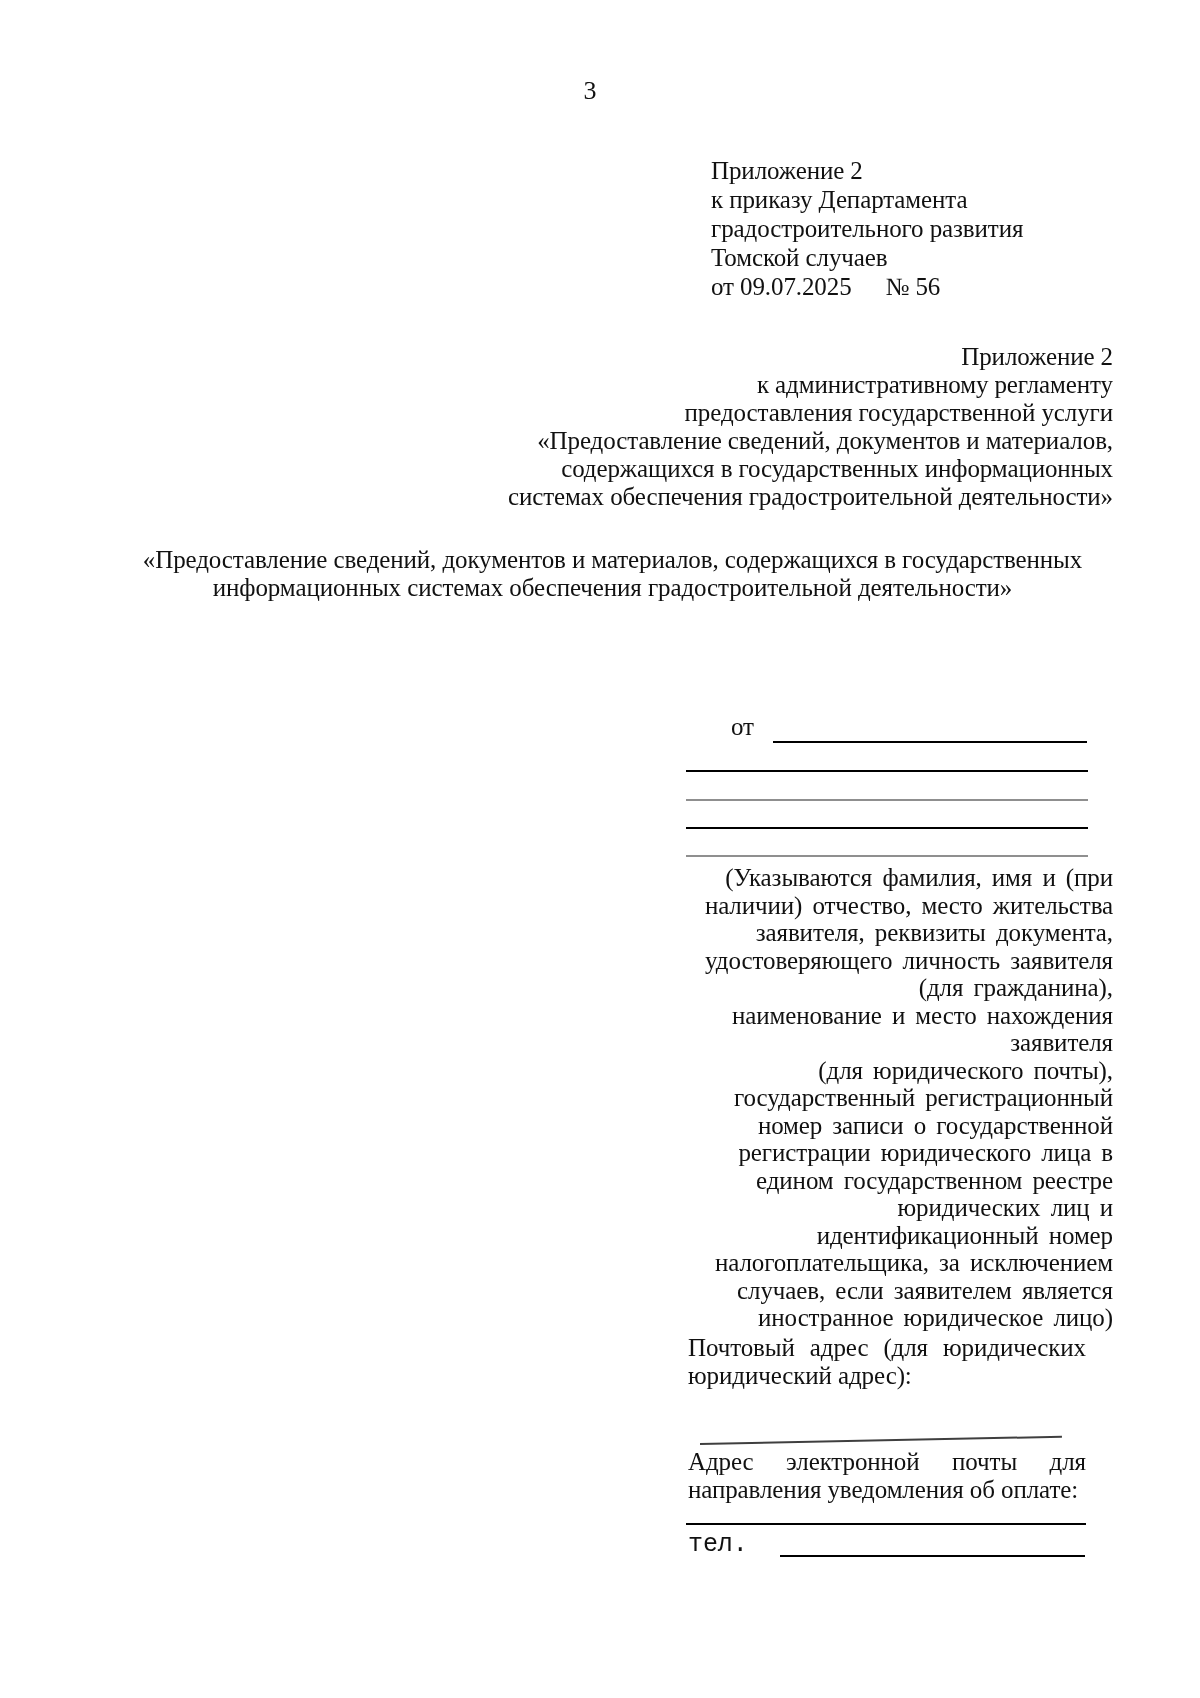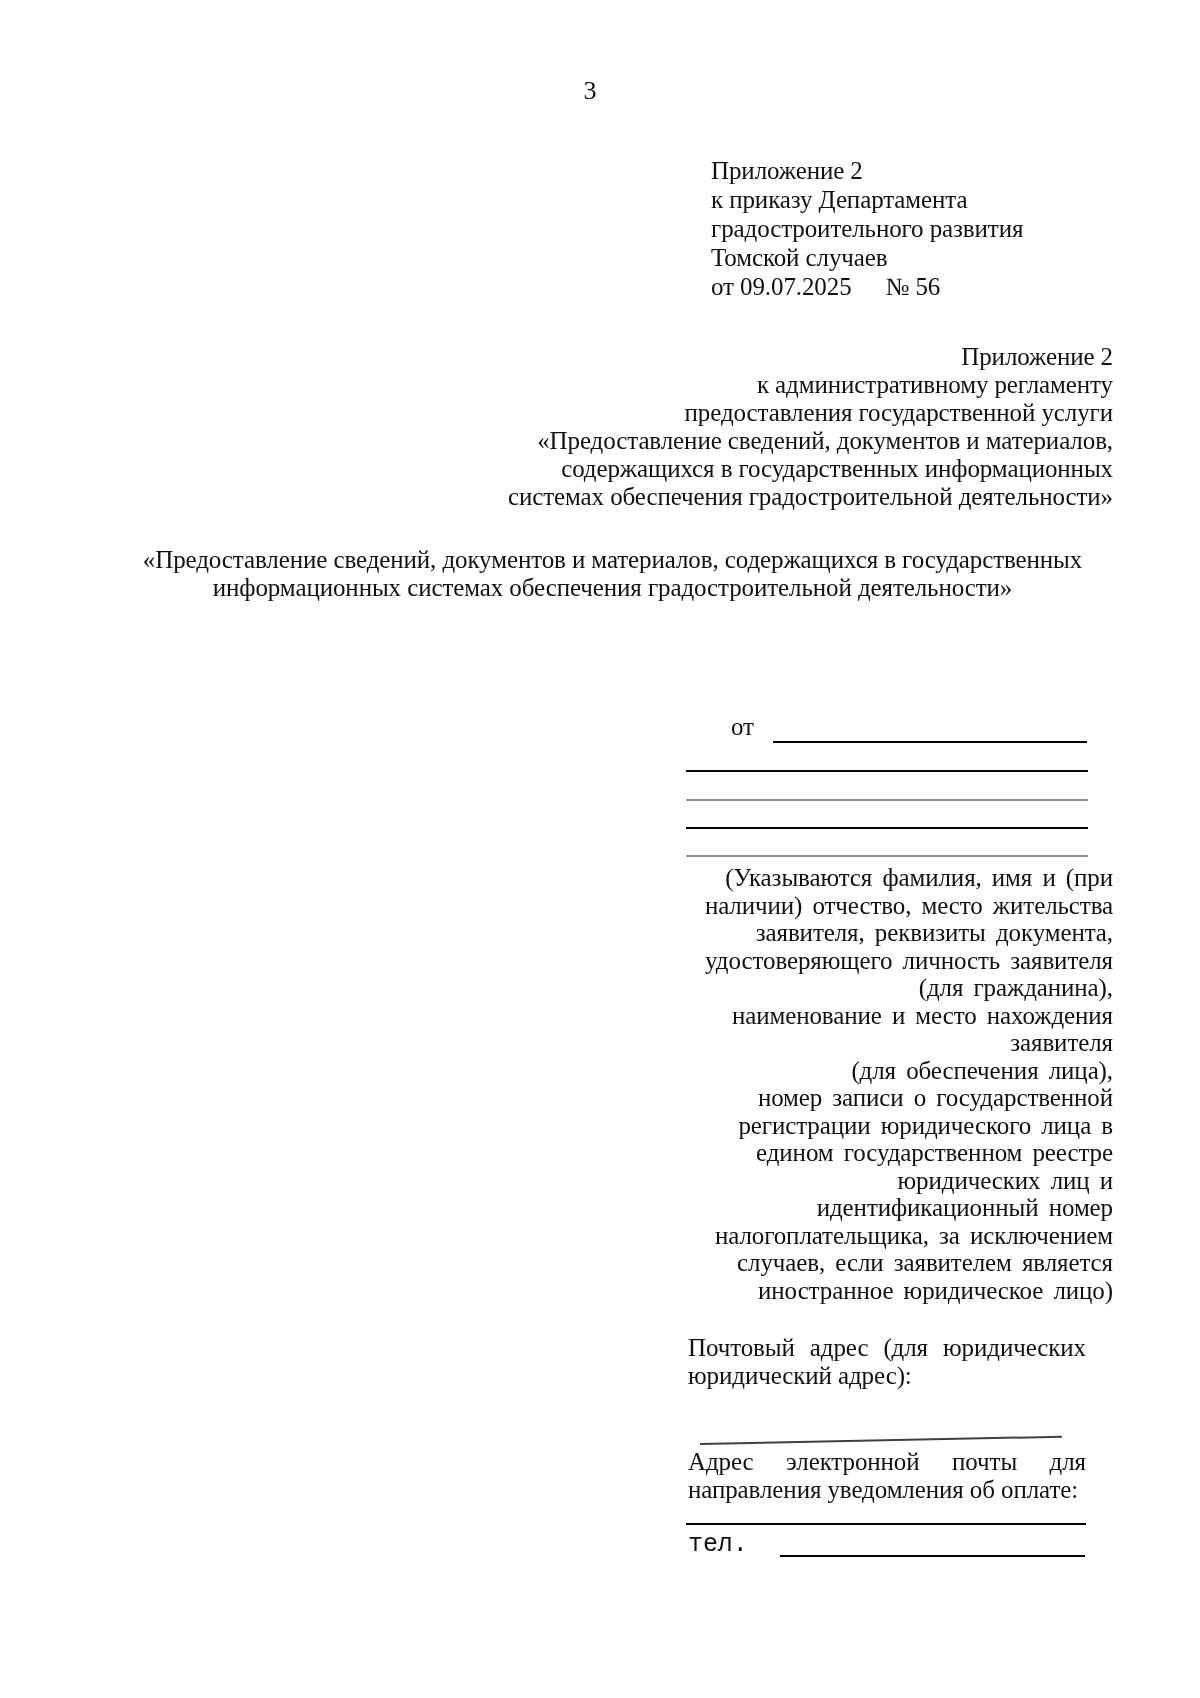--- a/index.html
+++ b/index.html
@@ -71,21 +71,22 @@
   <div class="rule gray" style="left:686px;top:855px;width:402px;"></div>
 
   <div class="abs note">
     <div>(Указываются фамилия, имя и (при</div>
     <div>наличии) отчество, место жительства</div>
     <div>заявителя, реквизиты документа,</div>
     <div>удостоверяющего личность заявителя</div>
     <div>(для гражданина),</div>
     <div>наименование и место нахождения</div>
     <div>заявителя</div>
-    <div>(для обеспечения лица),</div>
+    <div>(для юридического почты),</div>
+    <div>государственный регистрационный</div>
     <div>номер записи о государственной</div>
     <div>регистрации юридического лица в</div>
     <div>едином государственном реестре</div>
     <div>юридических лиц и</div>
     <div>идентификационный номер</div>
     <div>налогоплательщика, за исключением</div>
     <div>случаев, если заявителем является</div>
     <div>иностранное юридическое лицо)</div>
   </div>
 

